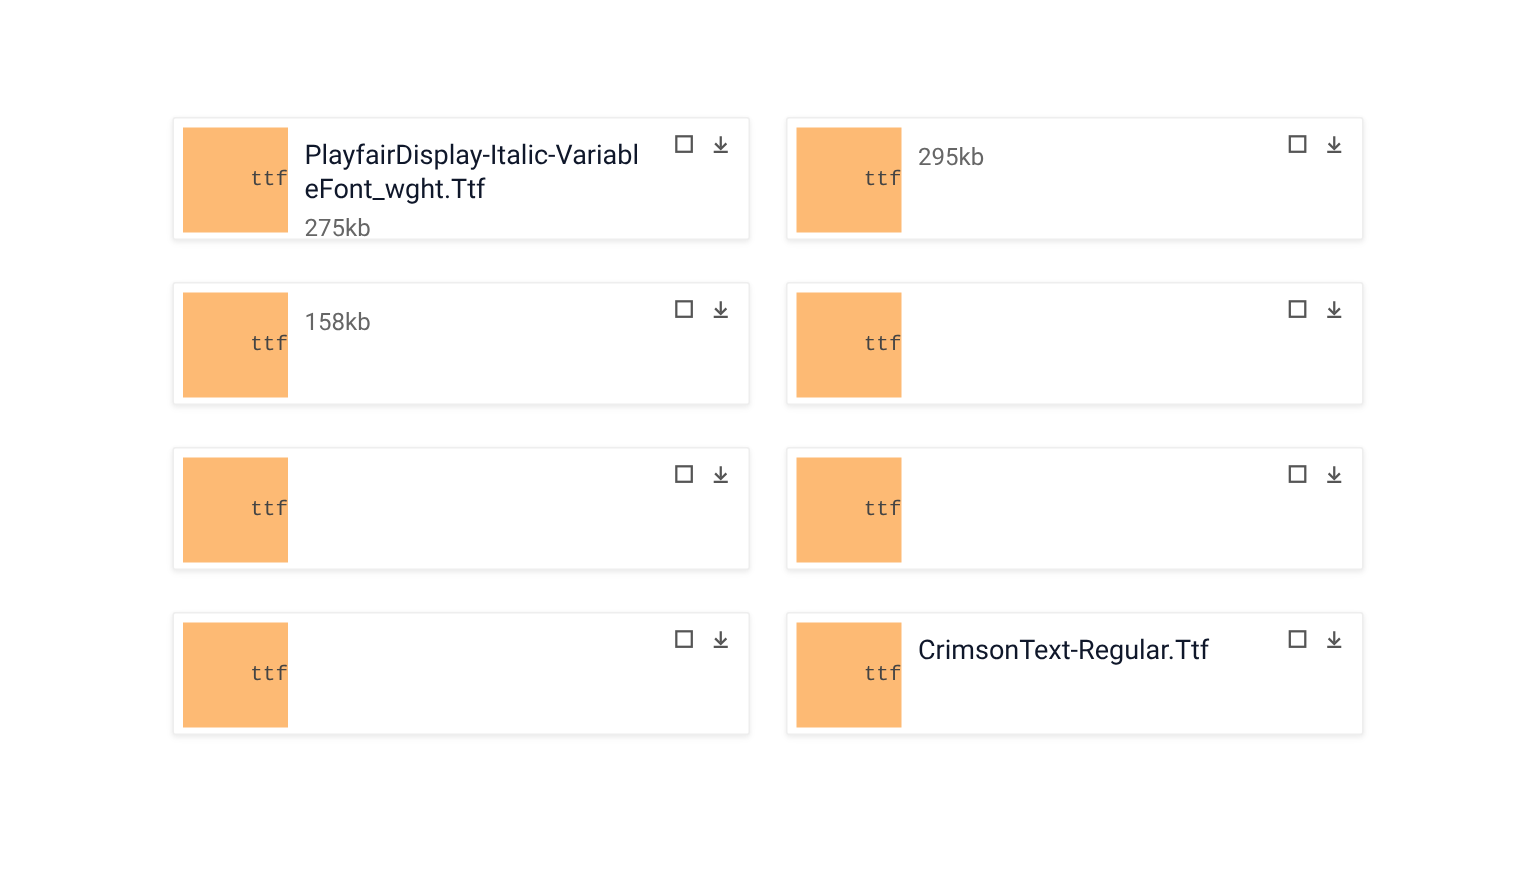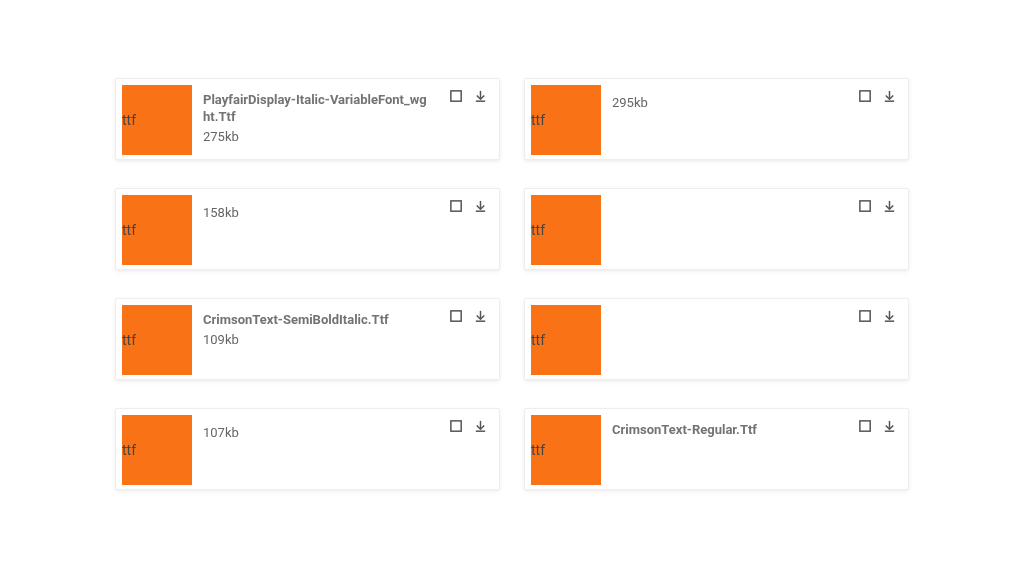--- a/index.html
+++ b/index.html
@@ -29,46 +29,47 @@
       box-shadow: 0 1px 3px rgba(0,0,0,0.05), 0 2px 6px rgba(0,0,0,0.04);
       display: flex;
       align-items: flex-start;
       padding: 6px;
       height: 82px;
       position: relative;
     }
     .file-thumb {
       width: 70px;
       height: 70px;
-      background: #f97316;
+      background: #fdba74;
       display: flex;
       align-items: center;
-      justify-content: flex-start;
+      justify-content: flex-end;
       flex: 0 0 70px;
+      font-family: Liberation Mono, monospace;
     }
     .file-ext {
       font-size: 14px;
       color: #444;
       font-weight: 400;
     }
     .file-info {
       flex: 1 1 auto;
       padding: 7px 8px 0 11px;
       overflow: hidden;
     }
     .file-name {
-      font-size: 13px;
-      font-weight: 700;
-      color: #737373;
+      font-size: 18px;
+      font-weight: 400;
+      color: #0f172a;
       line-height: 1.3;
       word-break: break-all;
       padding-right: 52px;
     }
     .file-size {
-      font-size: 13px;
+      font-size: 16px;
       color: #666;
       margin-top: 3px;
     }
     .actions {
       position: absolute;
       top: 9px;
       right: 11px;
       display: flex;
       align-items: center;
       gap: 8px;
@@ -181,68 +182,63 @@
             <path d="M3 13 L13 13"></path>
           </svg>
       </span>
     </div>
   </div>
 
   <div class="file-card">
     <div class="file-thumb">
       <span class="file-ext">ttf</span>
     </div>
-    <div class="file-info">
-      <div class="file-name">CrimsonText-SemiBoldItalic.Ttf</div>
-      <div class="file-size">109kb</div>
-    </div>
-    <div class="actions">
-      <span class="icon-btn">
-        <svg viewBox="0 0 16 16" fill="none" stroke="currentColor" stroke-width="1.6">
-            <rect x="2" y="2" width="11" height="11"></rect>
-          </svg>
-      </span>
-      <span class="icon-btn">
-        <svg viewBox="0 0 16 16" fill="none" stroke="currentColor" stroke-width="1.6">
-            <path d="M8 2 L8 10"></path>
-            <path d="M4 7 L8 11 L12 7"></path>
-            <path d="M3 13 L13 13"></path>
-          </svg>
-      </span>
-    </div>
-  </div>
-
-  <div class="file-card">
-    <div class="file-thumb">
-      <span class="file-ext">ttf</span>
-    </div>
-    <div class="file-info">
-    </div>
-    <div class="actions">
-      <span class="icon-btn">
-        <svg viewBox="0 0 16 16" fill="none" stroke="currentColor" stroke-width="1.6">
-            <rect x="2" y="2" width="11" height="11"></rect>
-          </svg>
-      </span>
-      <span class="icon-btn">
-        <svg viewBox="0 0 16 16" fill="none" stroke="currentColor" stroke-width="1.6">
-            <path d="M8 2 L8 10"></path>
-            <path d="M4 7 L8 11 L12 7"></path>
-            <path d="M3 13 L13 13"></path>
-          </svg>
-      </span>
-    </div>
-  </div>
-
-  <div class="file-card">
-    <div class="file-thumb">
-      <span class="file-ext">ttf</span>
-    </div>
-    <div class="file-info">
-      <div class="file-size">107kb</div>
+    <div class="actions">
+      <span class="icon-btn">
+        <svg viewBox="0 0 16 16" fill="none" stroke="currentColor" stroke-width="1.6">
+            <rect x="2" y="2" width="11" height="11"></rect>
+          </svg>
+      </span>
+      <span class="icon-btn">
+        <svg viewBox="0 0 16 16" fill="none" stroke="currentColor" stroke-width="1.6">
+            <path d="M8 2 L8 10"></path>
+            <path d="M4 7 L8 11 L12 7"></path>
+            <path d="M3 13 L13 13"></path>
+          </svg>
+      </span>
+    </div>
+  </div>
+
+  <div class="file-card">
+    <div class="file-thumb">
+      <span class="file-ext">ttf</span>
+    </div>
+    <div class="file-info">
+    </div>
+    <div class="actions">
+      <span class="icon-btn">
+        <svg viewBox="0 0 16 16" fill="none" stroke="currentColor" stroke-width="1.6">
+            <rect x="2" y="2" width="11" height="11"></rect>
+          </svg>
+      </span>
+      <span class="icon-btn">
+        <svg viewBox="0 0 16 16" fill="none" stroke="currentColor" stroke-width="1.6">
+            <path d="M8 2 L8 10"></path>
+            <path d="M4 7 L8 11 L12 7"></path>
+            <path d="M3 13 L13 13"></path>
+          </svg>
+      </span>
+    </div>
+  </div>
+
+  <div class="file-card">
+    <div class="file-thumb">
+      <span class="file-ext">ttf</span>
+    </div>
+    <div class="file-info">
     </div>
     <div class="actions">
       <span class="icon-btn">
         <svg viewBox="0 0 16 16" fill="none" stroke="currentColor" stroke-width="1.6">
             <rect x="2" y="2" width="11" height="11"></rect>
           </svg>
       </span>
       <span class="icon-btn">
         <svg viewBox="0 0 16 16" fill="none" stroke="currentColor" stroke-width="1.6">
             <path d="M8 2 L8 10"></path>

